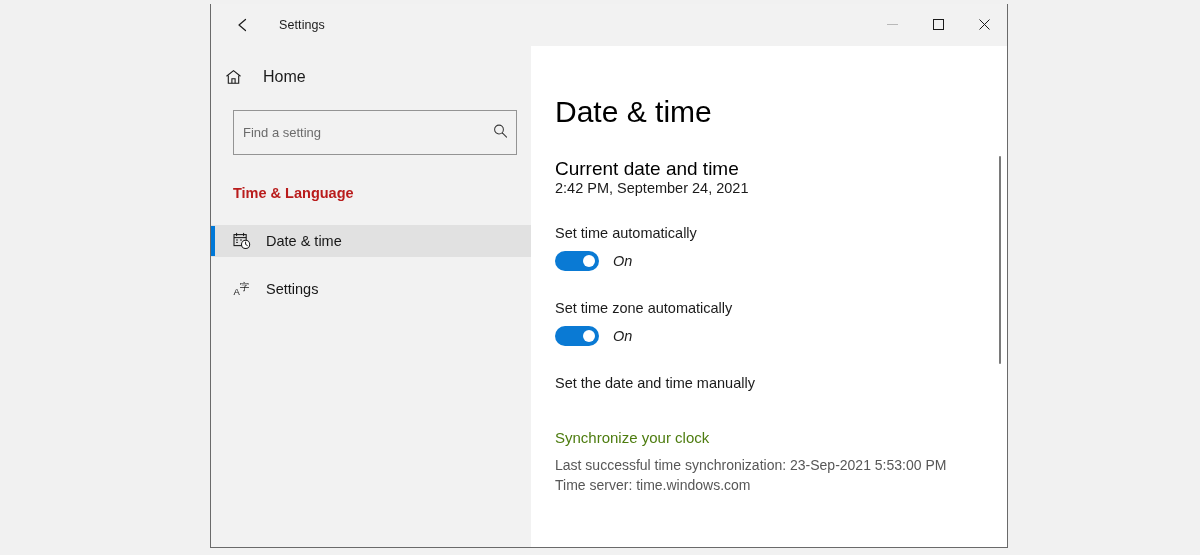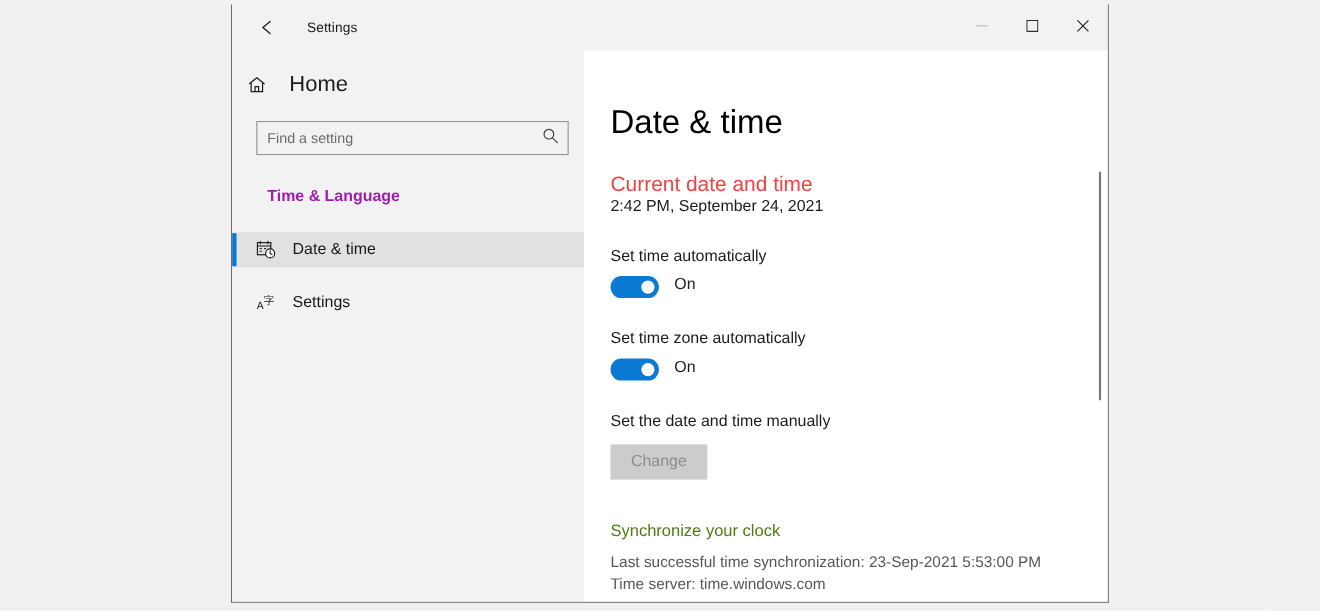--- a/index.html
+++ b/index.html
@@ -106,56 +106,56 @@
     cursor: default;
   }
   .home-icon {
     width: 28px;
     display: flex;
     align-items: center;
     justify-content: flex-start;
     color: #1b1b1b;
   }
   .home-label {
-    font-size: 20px;
+    font-size: 16px;
     color: #1b1b1b;
     margin-left: 10px;
   }
 
   .search-wrap {
     margin: 16px 14px 0 22px;
     position: relative;
   }
   .search-box {
     width: 100%;
-    height: 31px;
+    height: 45px;
     box-sizing: border-box;
     border: 1px solid #949494;
     background: #f2f2f2;
     font-family: "Liberation Sans", sans-serif;
     font-size: 13px;
     color: #1b1b1b;
     padding: 0 30px 0 9px;
     outline: none;
   }
   .search-box::placeholder { color: #6b6b6b; opacity: 1; }
   .search-icon {
     position: absolute;
     right: 9px;
     top: 50%;
     transform: translateY(-50%);
     pointer-events: none;
     color: #3a3a3a;
   }
 
   .category-title {
-    margin: 30px 0 0 32px;
+    margin: 30px 0 0 22px;
     font-size: 14.5px;
     font-weight: bold;
-    color: #a21caf;
+    color: #b91c1c;
   }
 
   .nav-list { margin-top: 24px; }
   .nav-item {
     position: relative;
     display: flex;
     align-items: center;
     height: 32px;
     margin-bottom: 16px;
     padding-left: 22px;
@@ -197,38 +197,39 @@
   .page-title {
     font-size: 30px;
     font-weight: normal;
     color: #000;
     margin: 0 0 0 0;
     line-height: 1.05;
   }
   .section-heading {
     font-size: 19px;
     font-weight: normal;
-    color: #ef4444;
+    color: #000000;
     margin: 30px 0 0 0;
   }
   .current-datetime {
     font-size: 14.5px;
     color: #1b1b1b;
   }
 
   .setting-label {
     font-size: 14.5px;
     color: #1b1b1b;
     margin-top: 29px;
   }
 
   .toggle-row {
     display: flex;
-    align-items: flex-start;
+    align-items: center;
     margin-top: 10px;
+    font-style: italic;
   }
   .toggle {
     width: 44px;
     height: 20px;
     border-radius: 10px;
     background: #0a7ad4;
     position: relative;
     cursor: default;
     flex: 0 0 auto;
   }
@@ -419,23 +420,20 @@
 
           <div class="setting-label">Set time zone automatically</div>
           <div class="toggle-row">
             <div class="toggle">
               <div class="knob"></div>
             </div>
             <span class="toggle-state">On</span>
           </div>
 
           <div class="setting-label">Set the date and time manually</div>
-          <div>
-            <button class="btn btn-change disabled">Change</button>
-          </div>
 
           <div class="sync-heading">Synchronize your clock</div>
           <div class="sync-info">
             <div>Last successful time synchronization: 23-Sep-2021 5:53:00 PM</div>
             <div>Time server: time.windows.com</div>
           </div>
 
         </div>
 
         <div class="scrollbar-track">

